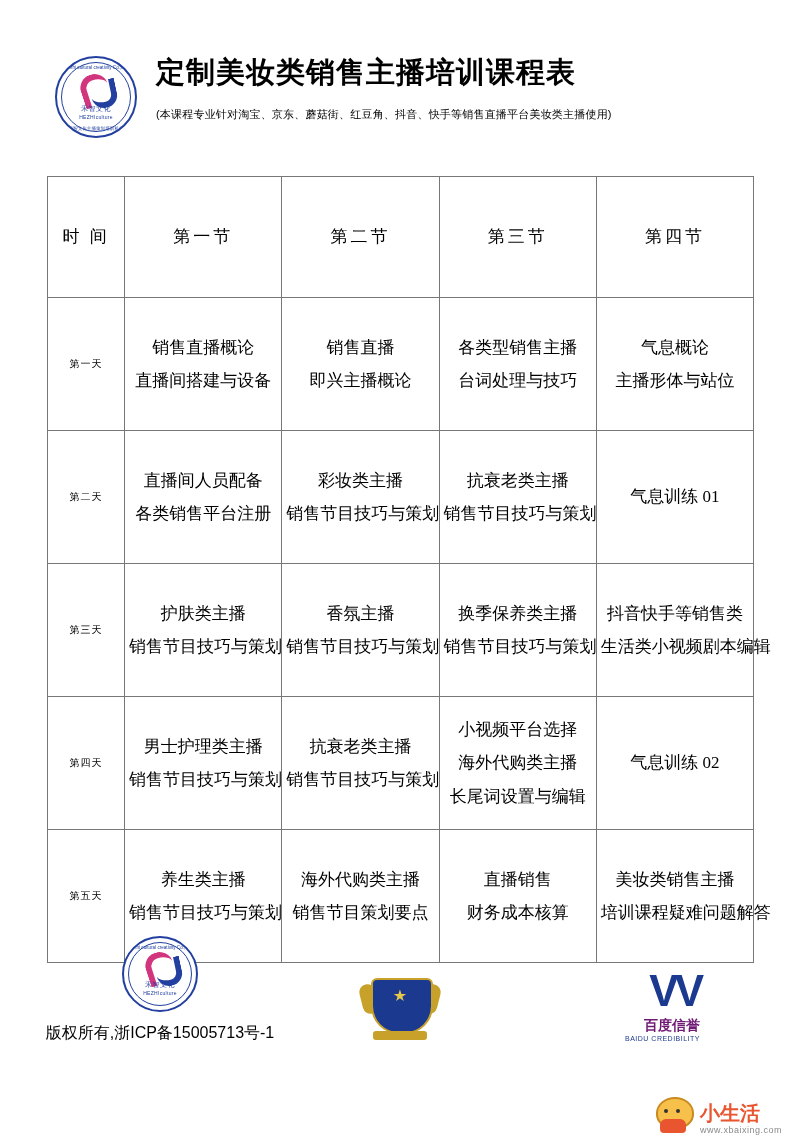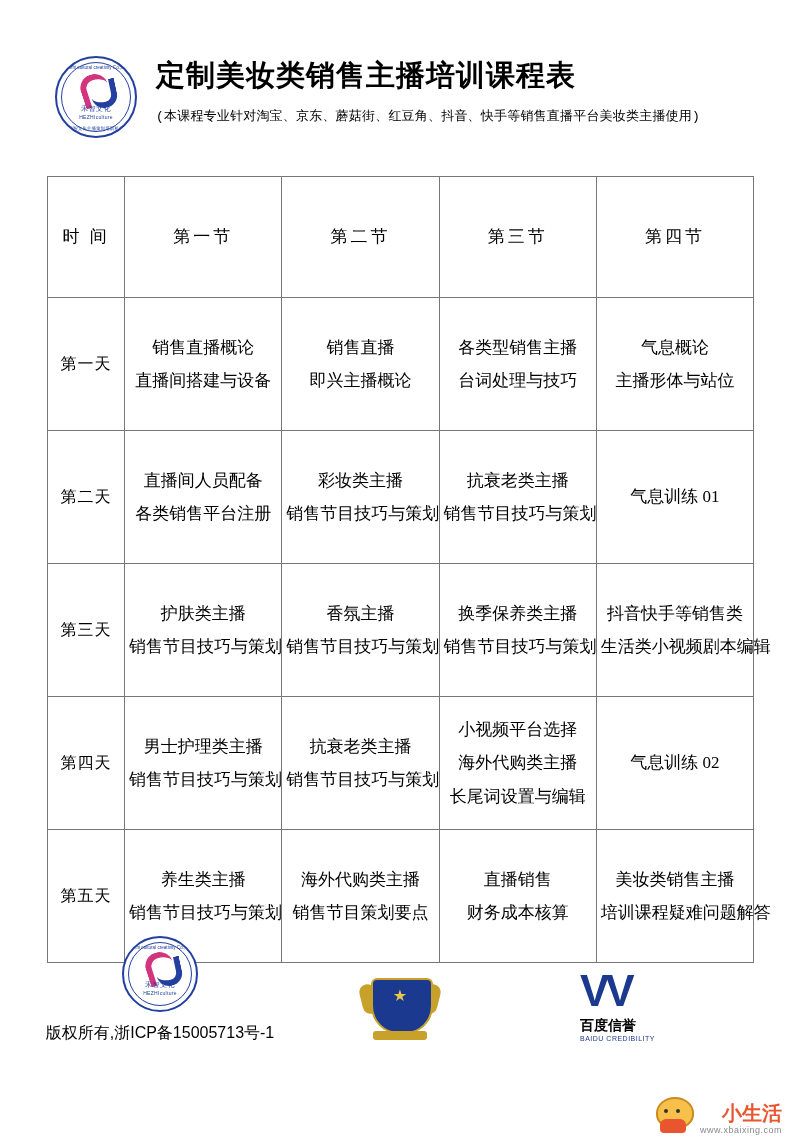--- a/index.html
+++ b/index.html
@@ -107,30 +107,30 @@
 
   .title-block {
     flex: 1 1 auto;
     padding-left: 12px;
     padding-top: 6px;
   }
   .doc-title {
     font-size: 29px;
     font-weight: bold;
     letter-spacing: 1px;
-    font-family: Liberation Serif, serif;
+    font-family: Liberation Mono, monospace;
     color: #000;
     line-height: 1.2;
   }
   .doc-subtitle {
     margin-top: 14px;
-    font-size: 13px;
+    font-size: 11px;
     color: #000;
     letter-spacing: 0.2px;
-    font-family: Liberation Mono, monospace;
+    font-family: Liberation Sans, sans-serif;
   }
 
   
   .table-wrap {
     padding: 38px 46px 0 47px;
     box-sizing: border-box;
   }
   table.schedule {
     width: 100%;
     border-collapse: collapse;
@@ -149,21 +149,21 @@
     height: 108px;
     font-size: 17px;
     letter-spacing: 3px;
     margin-top: 17px;
   }
   table.schedule tr.body td {
     height: 120px;
   }
   table.schedule td.daycol {
     width: 68px;
-    font-size: 16px;
+    font-size: 10px;
     letter-spacing: 1px;
   }
   table.schedule tr.head td.daycol {
     font-size: 17px;
     letter-spacing: 3px;
   }
   .cell-line { display: block; white-space: nowrap; }
 
   
   .footer {
@@ -236,34 +236,34 @@
     position: absolute;
     left: 8px; bottom: 2px;
     width: 54px; height: 9px;
     background: #c8a12a;
     border-radius: 3px;
   }
 
   
   .baidu {
     width: 120px;
-    text-align: left;
+    text-align: right;
   }
   .baidu .v {
     font-size: 44px;
     color: #1b3a8f;
     font-family: "Liberation Sans", sans-serif;
     font-weight: bold;
     line-height: 1;
     letter-spacing: -4px;
   }
   .baidu .cn {
     margin-top: 4px;
     font-size: 14px;
-    color: #000000;
+    color: #701a75;
     font-weight: bold;
     font-family: "Liberation Sans", sans-serif;
   }
   .baidu .en {
     font-size: 7px;
     color: #1b3a8f;
     letter-spacing: 0.5px;
     font-family: "Liberation Sans", sans-serif;
   }
 
@@ -311,21 +311,20 @@
   .wm-mascot .eye-r { left: 24px; }
   .wm-text {
     text-align: left;
   }
   .wm-text .cn {
     font-size: 20px;
     font-weight: bold;
     color: #e8552f;
     font-family: "Liberation Sans", sans-serif;
     line-height: 1;
-    text-align: right;
   }
   .wm-text .en {
     font-size: 9px;
     color: #8a8a8a;
     font-family: Liberation Sans, sans-serif;
     letter-spacing: 0.5px;
     margin-top: 2px;
   }
 </style>
 </head>

